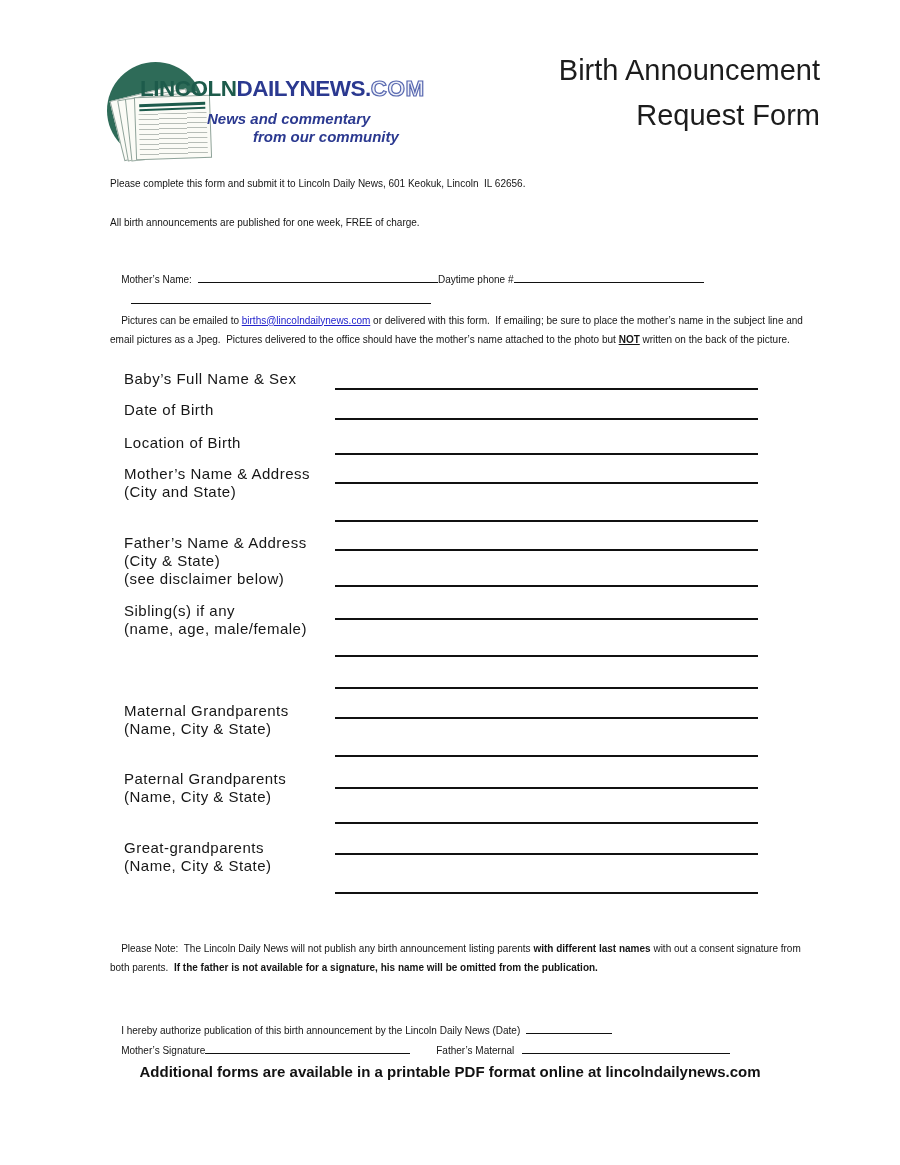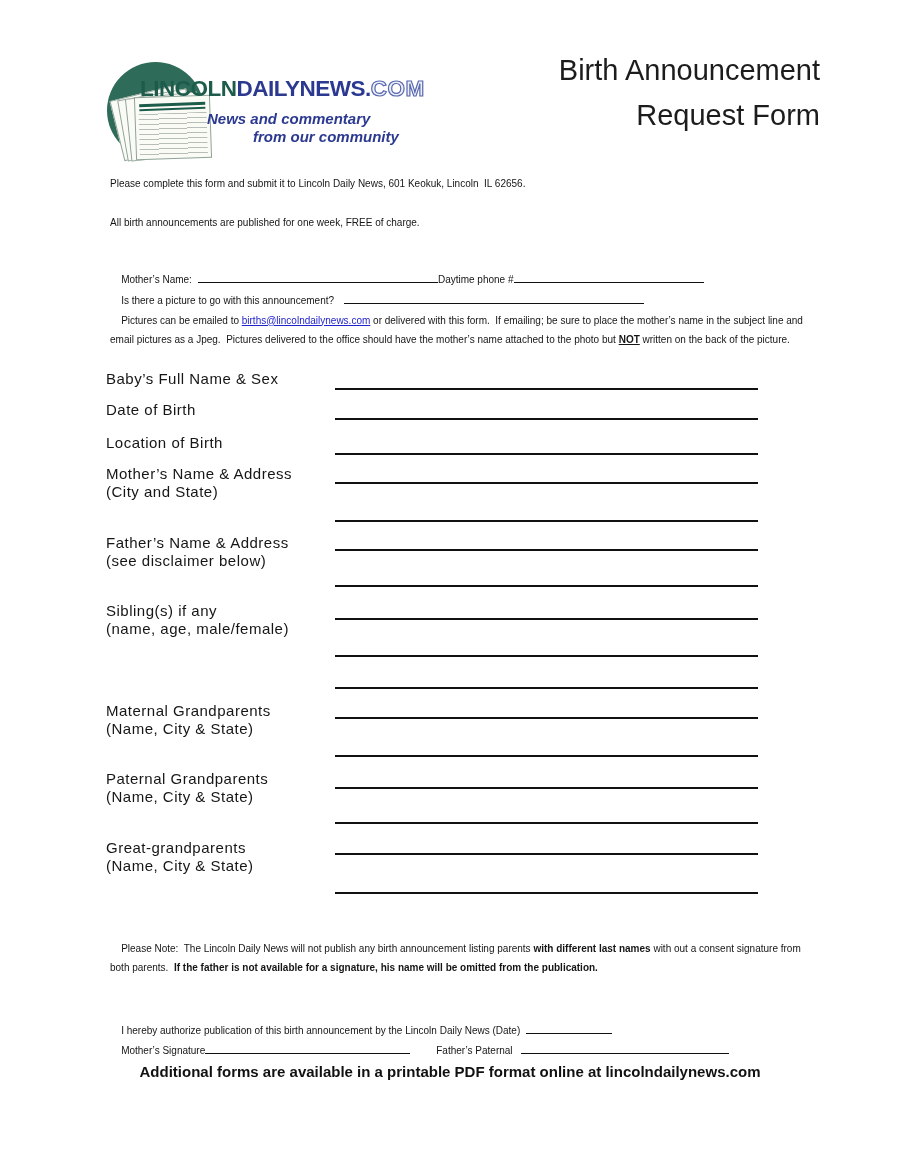--- a/index.html
+++ b/index.html
@@ -81,21 +81,21 @@
   .row-mother { top: 250px; }
   .row-picture { top: 271px; }
   .pictures-para { top: 291px; }
 
   
   .f-label {
     position: absolute; left: 106px; width: 238px;
     font-size: 15px; letter-spacing: 0.5px; line-height: 18.2px;
     color: #161616;
   }
-  .f-label span { display: block; }
+  .f-label span { display: block; margin-left: 18px; }
   .w-line {
     position: absolute; left: 335px; width: 423px; height: 0;
     border-top: 2px solid #111;
   }
 
   
   .note-para { top: 919px; font-weight: 400; }
   .note-para b { font-weight: bold; }
   .auth-statement { top: 1001px; }
   .auth-signatures { top: 1021px; }
@@ -131,41 +131,42 @@
     <div>Request Form</div>
   </div>
 
   <div class="textrow intro-1">Please complete this form and submit it to Lincoln Daily News, 601 Keokuk, Lincoln  IL 62656.</div>
   <div class="textrow intro-2">All birth announcements are published for one week, FREE of charge.</div>
 
   <div class="textrow row-mother">
     <span>Mother’s Name:</span><span class="u-line" style="width:240px; margin-left:6px;"></span><span>Daytime phone #</span><span class="u-line" style="width:190px;"></span>
   </div>
   <div class="textrow row-picture">
-    <span>Is there a picture to go with this announcement?</span><span class="u-line" style="width:300px; margin-left:10px;"></span>
+    <span class="u-line" style="width:300px; margin-left:10px;"></span>
   </div>
   <div class="para pictures-para">
     <span>Pictures can be emailed to </span><a class="email-link" href="#">births@lincolndailynews.com</a><span> or delivered with this form.  If emailing; be sure to place the mother’s name in the subject line and email pictures as a Jpeg.  Pictures delivered to the office should have the mother’s name attached to the photo but </span><b class="u-bold">NOT</b><span> written on the back of the picture.</span>
   </div>
 
   <div class="f-label" style="top:370px;">
     <span>Baby’s Full Name &amp; Sex</span>
   </div>
   <div class="f-label" style="top:401px;">
     <span>Date of Birth</span>
   </div>
   <div class="f-label" style="top:434px;">
     <span>Location of Birth</span>
   </div>
   <div class="f-label" style="top:465px;">
     <span>Mother’s Name &amp; Address</span>
     <span>(City and State)</span>
   </div>
   <div class="f-label" style="top:534px;">
     <span>Father’s Name &amp; Address</span>
+    <span>(City &amp; State)</span>
     <span>(see disclaimer below)</span>
   </div>
   <div class="f-label" style="top:602px;">
     <span>Sibling(s) if any</span>
     <span>(name, age, male/female)</span>
   </div>
   <div class="f-label" style="top:702px;">
     <span>Maternal Grandparents</span>
     <span>(Name, City &amp; State)</span>
   </div>
@@ -196,18 +197,18 @@
   <div class="w-line" style="top:892px;"></div>
 
   <div class="para note-para">
     <span>Please Note:  The Lincoln Daily News will not publish any birth announcement listing parents </span><b>with different last names</b><span> with out a consent signature from both parents.  </span><b>If the father is not available for a signature, his name will be omitted from the publication.</b>
   </div>
 
   <div class="textrow auth-statement">
     <span>I hereby authorize publication of this birth announcement by the Lincoln Daily News (Date)</span><span class="u-line" style="width:86px; margin-left:6px;"></span>
   </div>
   <div class="textrow auth-signatures">
-    <span>Mother’s Signature</span><span class="u-line" style="width:205px; margin-right:26px;"></span><span>Father’s Paternal</span><span class="u-line" style="width:208px; margin-left:8px;"></span>
+    <span>Mother’s Signature</span><span class="u-line" style="width:205px; margin-right:26px;"></span><span>Father’s Maternal</span><span class="u-line" style="width:208px; margin-left:8px;"></span>
   </div>
 
   <div class="footer-line">Additional forms are available in a printable PDF format online at lincolndailynews.com</div>
 
 </div>
 
 </body></html>

